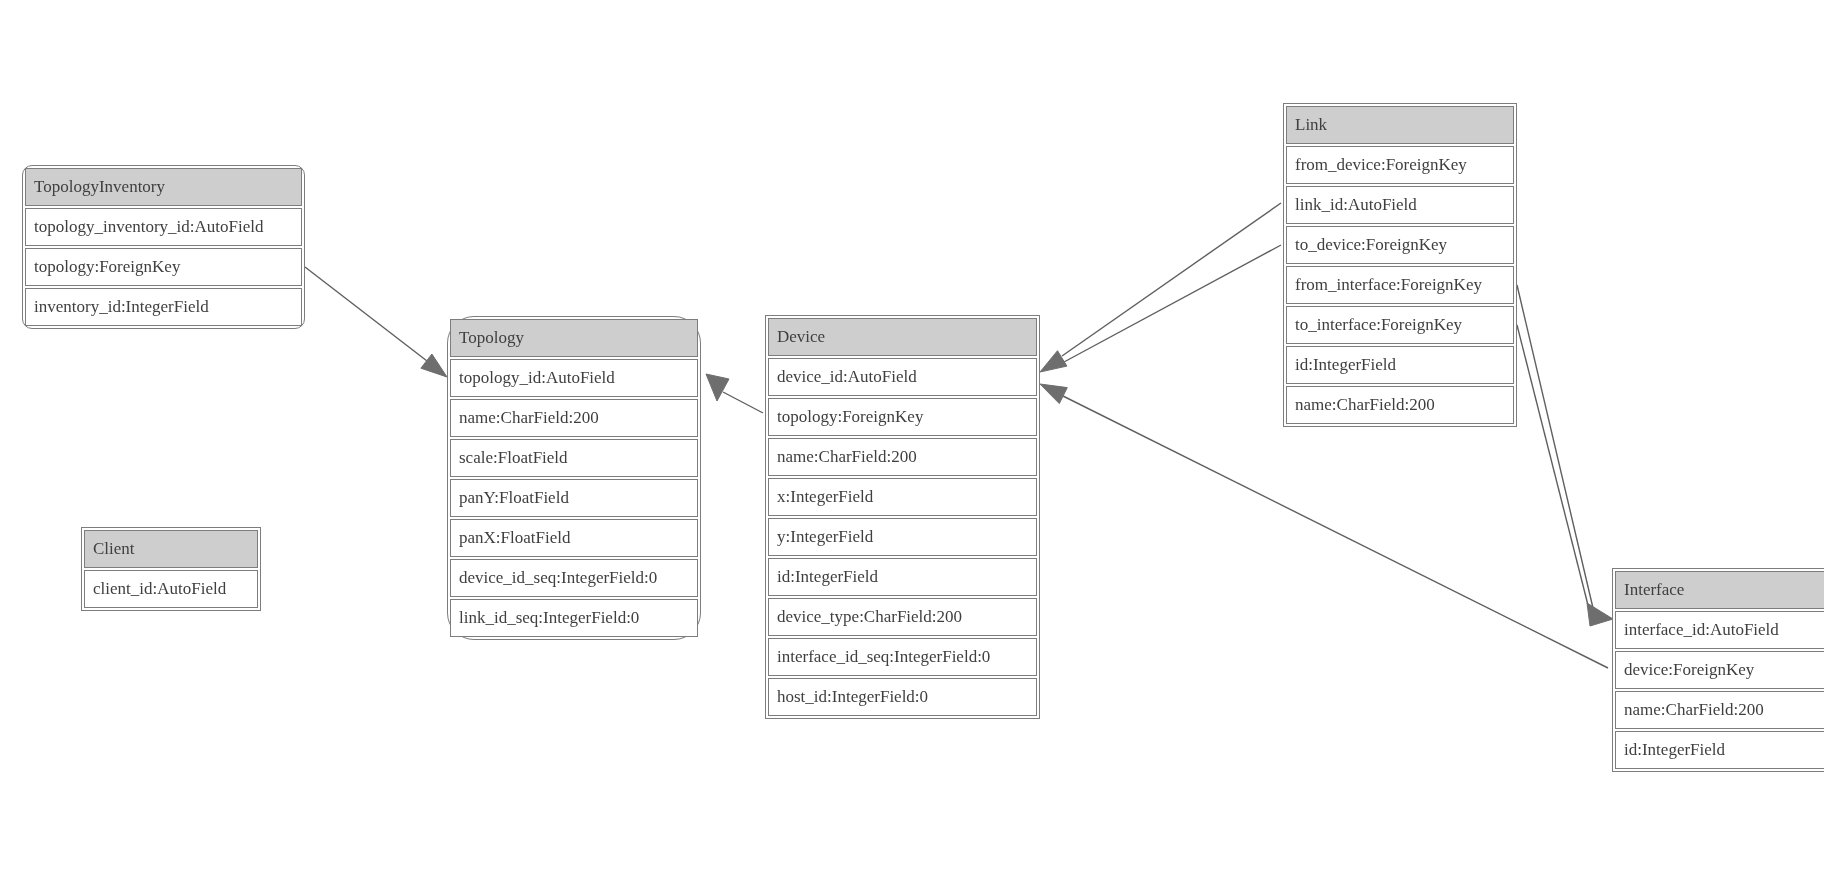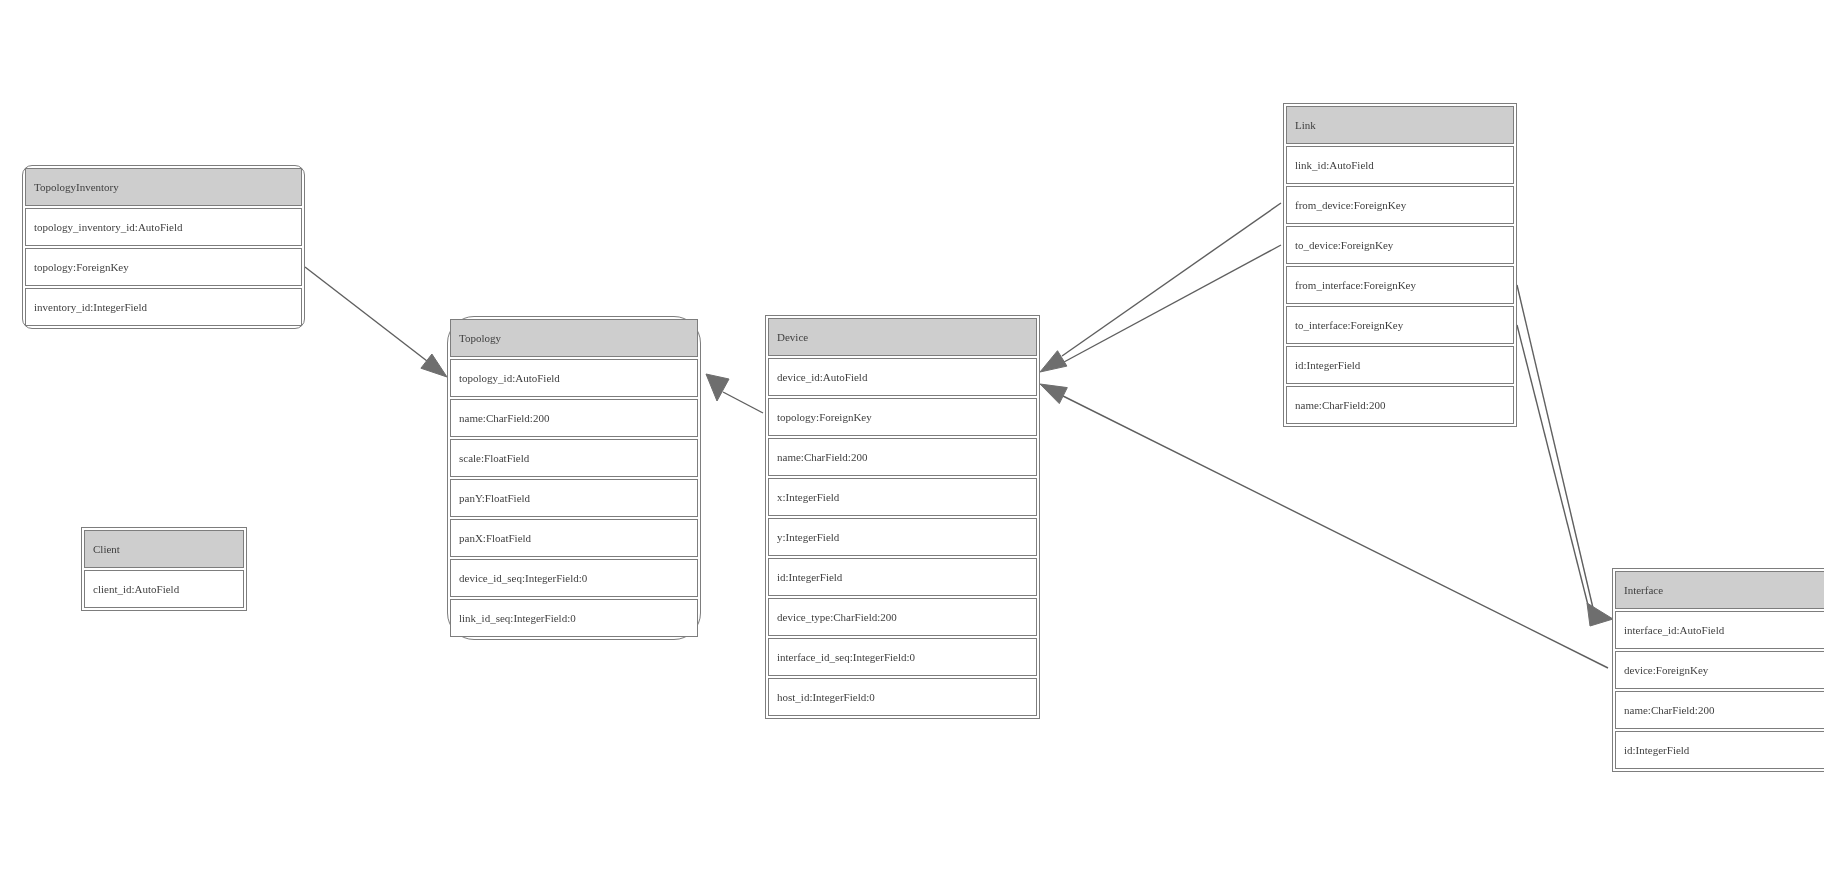--- a/index.html
+++ b/index.html
@@ -33,34 +33,34 @@
     border: 1.5px solid var(--border);
     padding: 2px;
   }
   .cell {
     box-sizing: border-box;
     border: 1px solid var(--border);
     height: 38px;
     line-height: 36px;
     padding: 0 6px 0 8px;
     margin-bottom: 2px;
-    font-size: 11px;
+    font-size: 17px;
     color: var(--text);
     white-space: nowrap;
     overflow: hidden;
     background: var(--bg);
     font-family: Liberation Serif, serif;
   }
   .cell.header { background: var(--header-fill); }
   .fields .cell:last-child { margin-bottom: 0; }
 
   
   #ent-topology_inventory { left: 22px;   top: 165px; width: 283px; border-radius: 10px; }
   #ent-topology           { left: 447px;  top: 316px; width: 254px; border-radius: 27px; }
-  #ent-client             { left: 81px;   top: 527px; width: 166px; }
+  #ent-client             { left: 81px;   top: 527px; width: 180px; }
   #ent-device             { left: 765px;  top: 315px; width: 275px; }
   #ent-link               { left: 1283px; top: 103px; width: 234px; }
   #ent-interface          { left: 1612px; top: 568px; width: 217px; }
 </style>
 </head>
 <body>
 
 <div class="canvas">
 
   <svg class="edges" viewBox="0 0 1824 874" xmlns="http://www.w3.org/2000/svg">
@@ -125,22 +125,22 @@
         <div class="cell">id:IntegerField</div>
         <div class="cell">device_type:CharField:200</div>
         <div class="cell">interface_id_seq:IntegerField:0</div>
         <div class="cell">host_id:IntegerField:0</div>
       </div>
   </div>
 
   <div class="entity" id="ent-link">
     <div class="cell header">Link</div>
     <div class="fields">
+        <div class="cell">from_device:ForeignKey</div>
         <div class="cell">link_id:AutoField</div>
-        <div class="cell">from_device:ForeignKey</div>
         <div class="cell">to_device:ForeignKey</div>
         <div class="cell">from_interface:ForeignKey</div>
         <div class="cell">to_interface:ForeignKey</div>
         <div class="cell">id:IntegerField</div>
         <div class="cell">name:CharField:200</div>
       </div>
   </div>
 
   <div class="entity" id="ent-interface">
     <div class="cell header">Interface</div>

